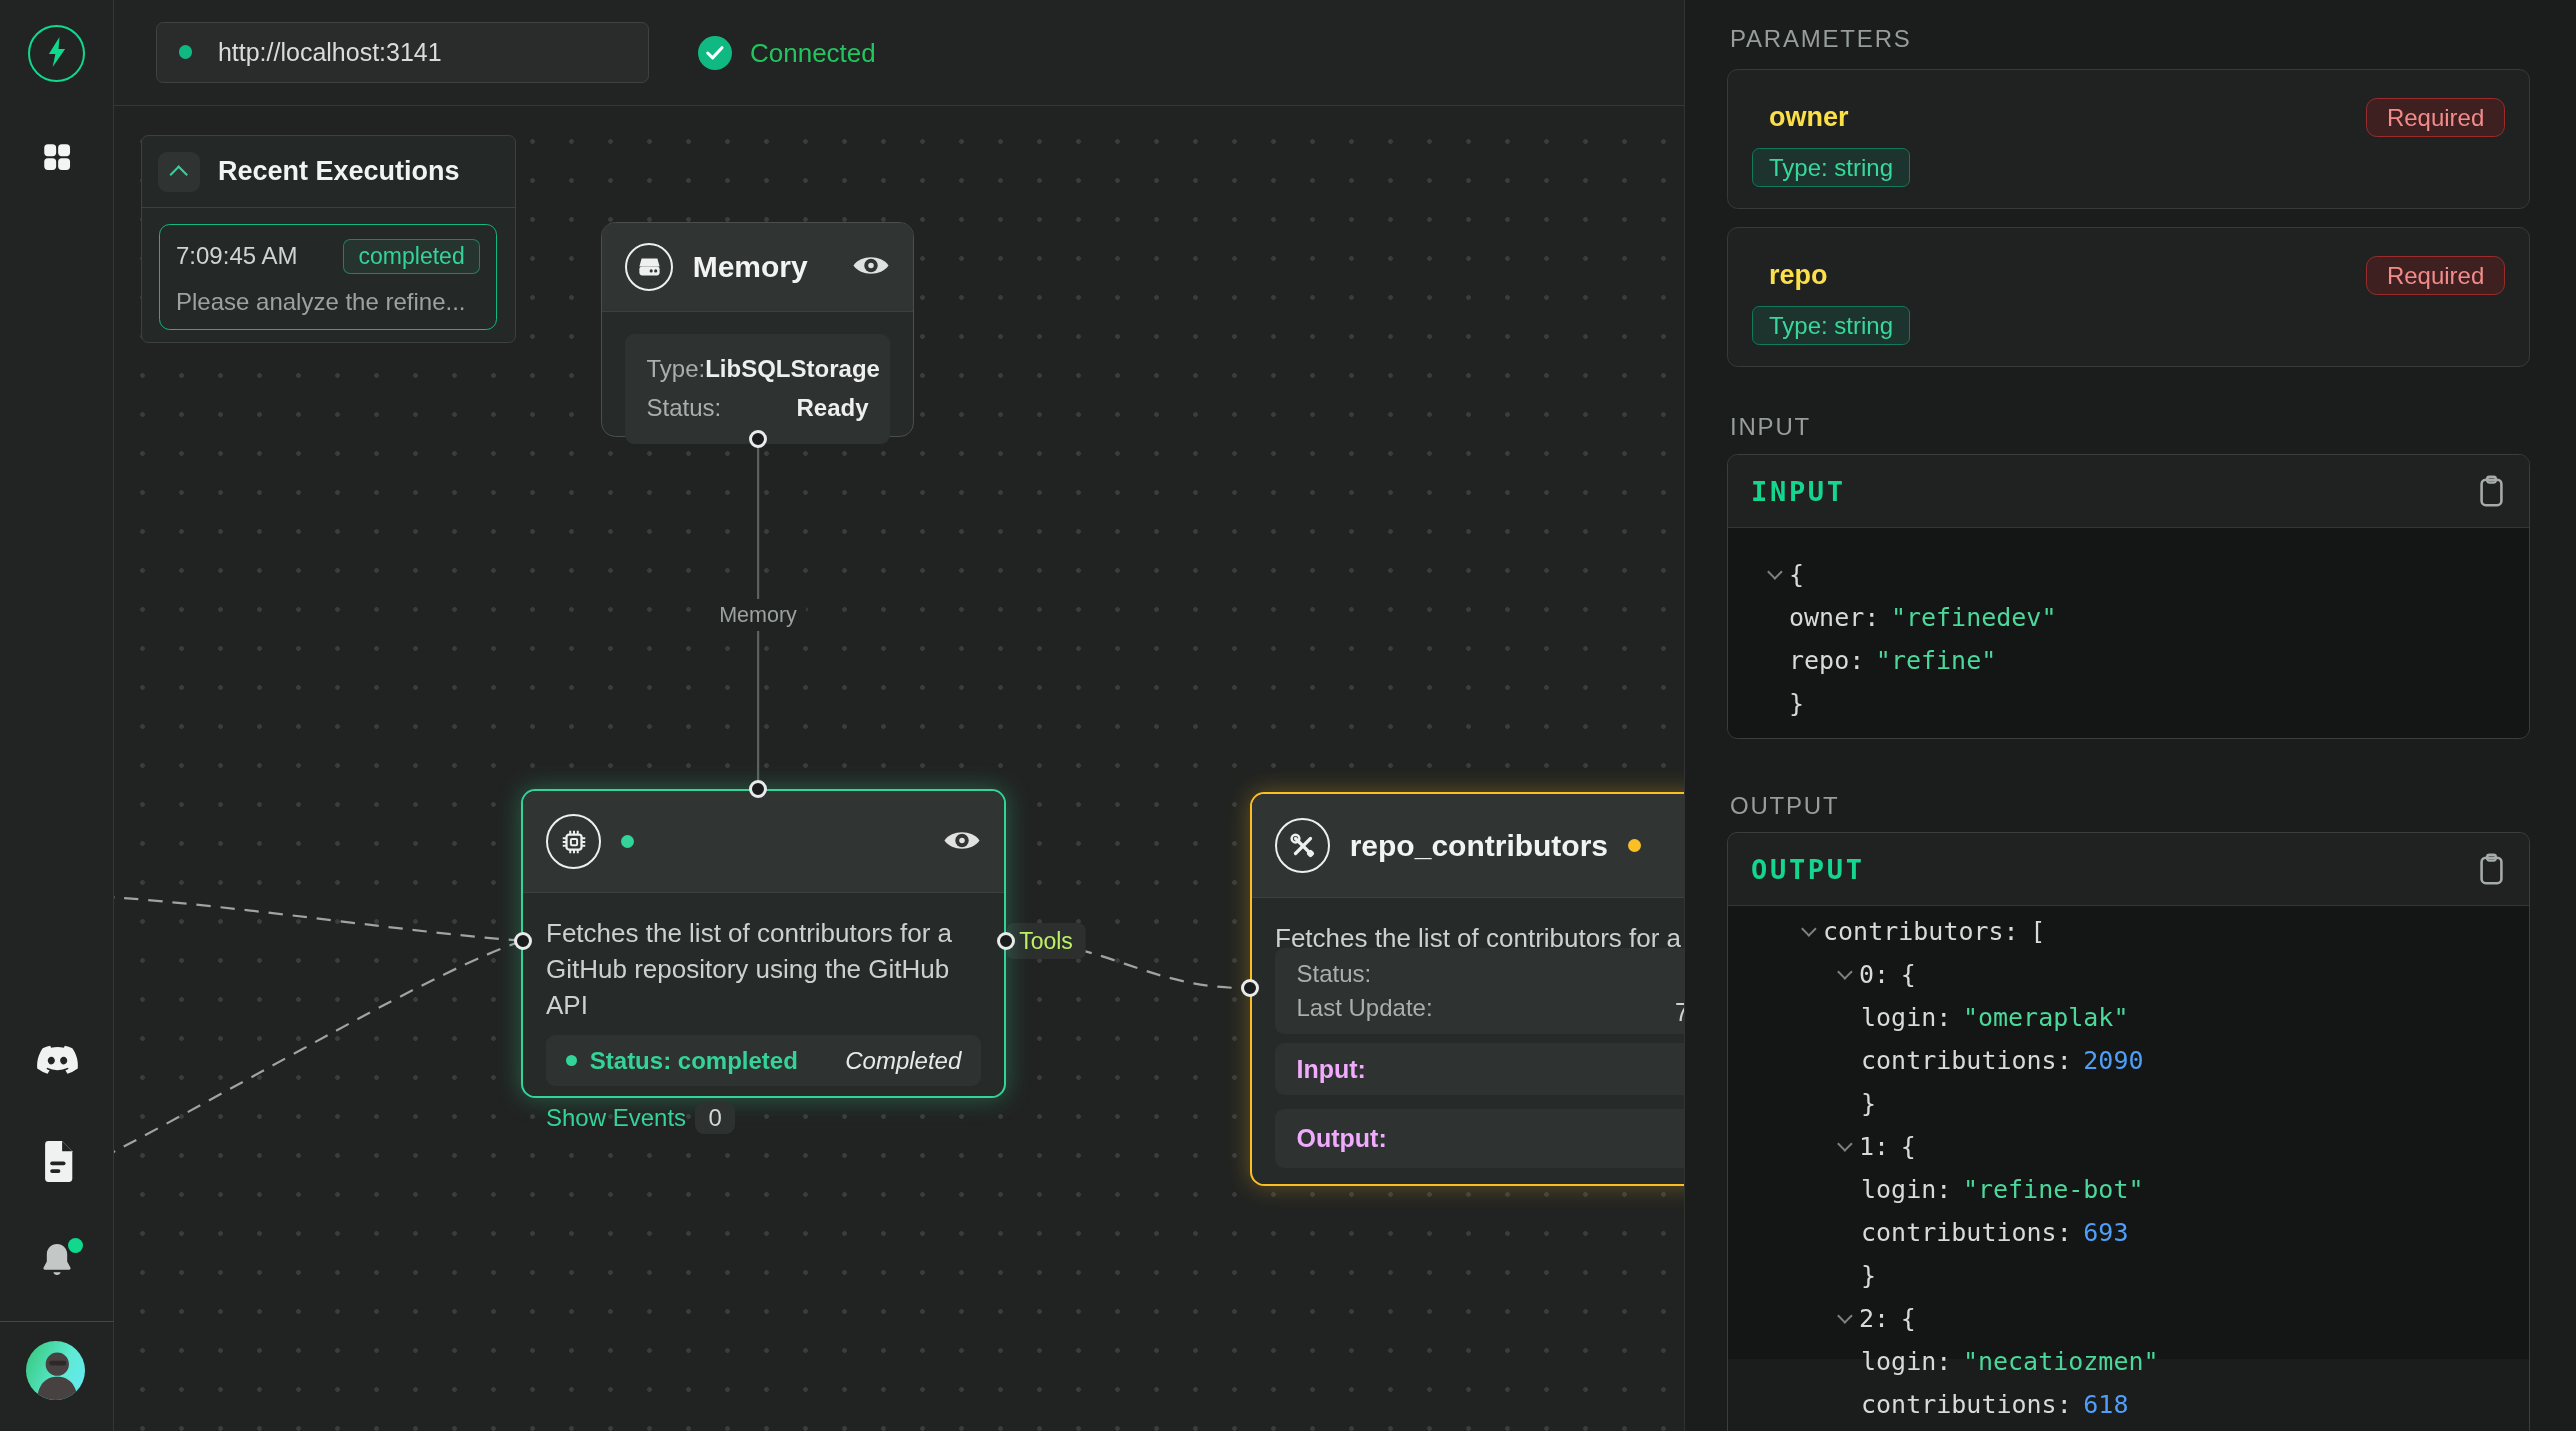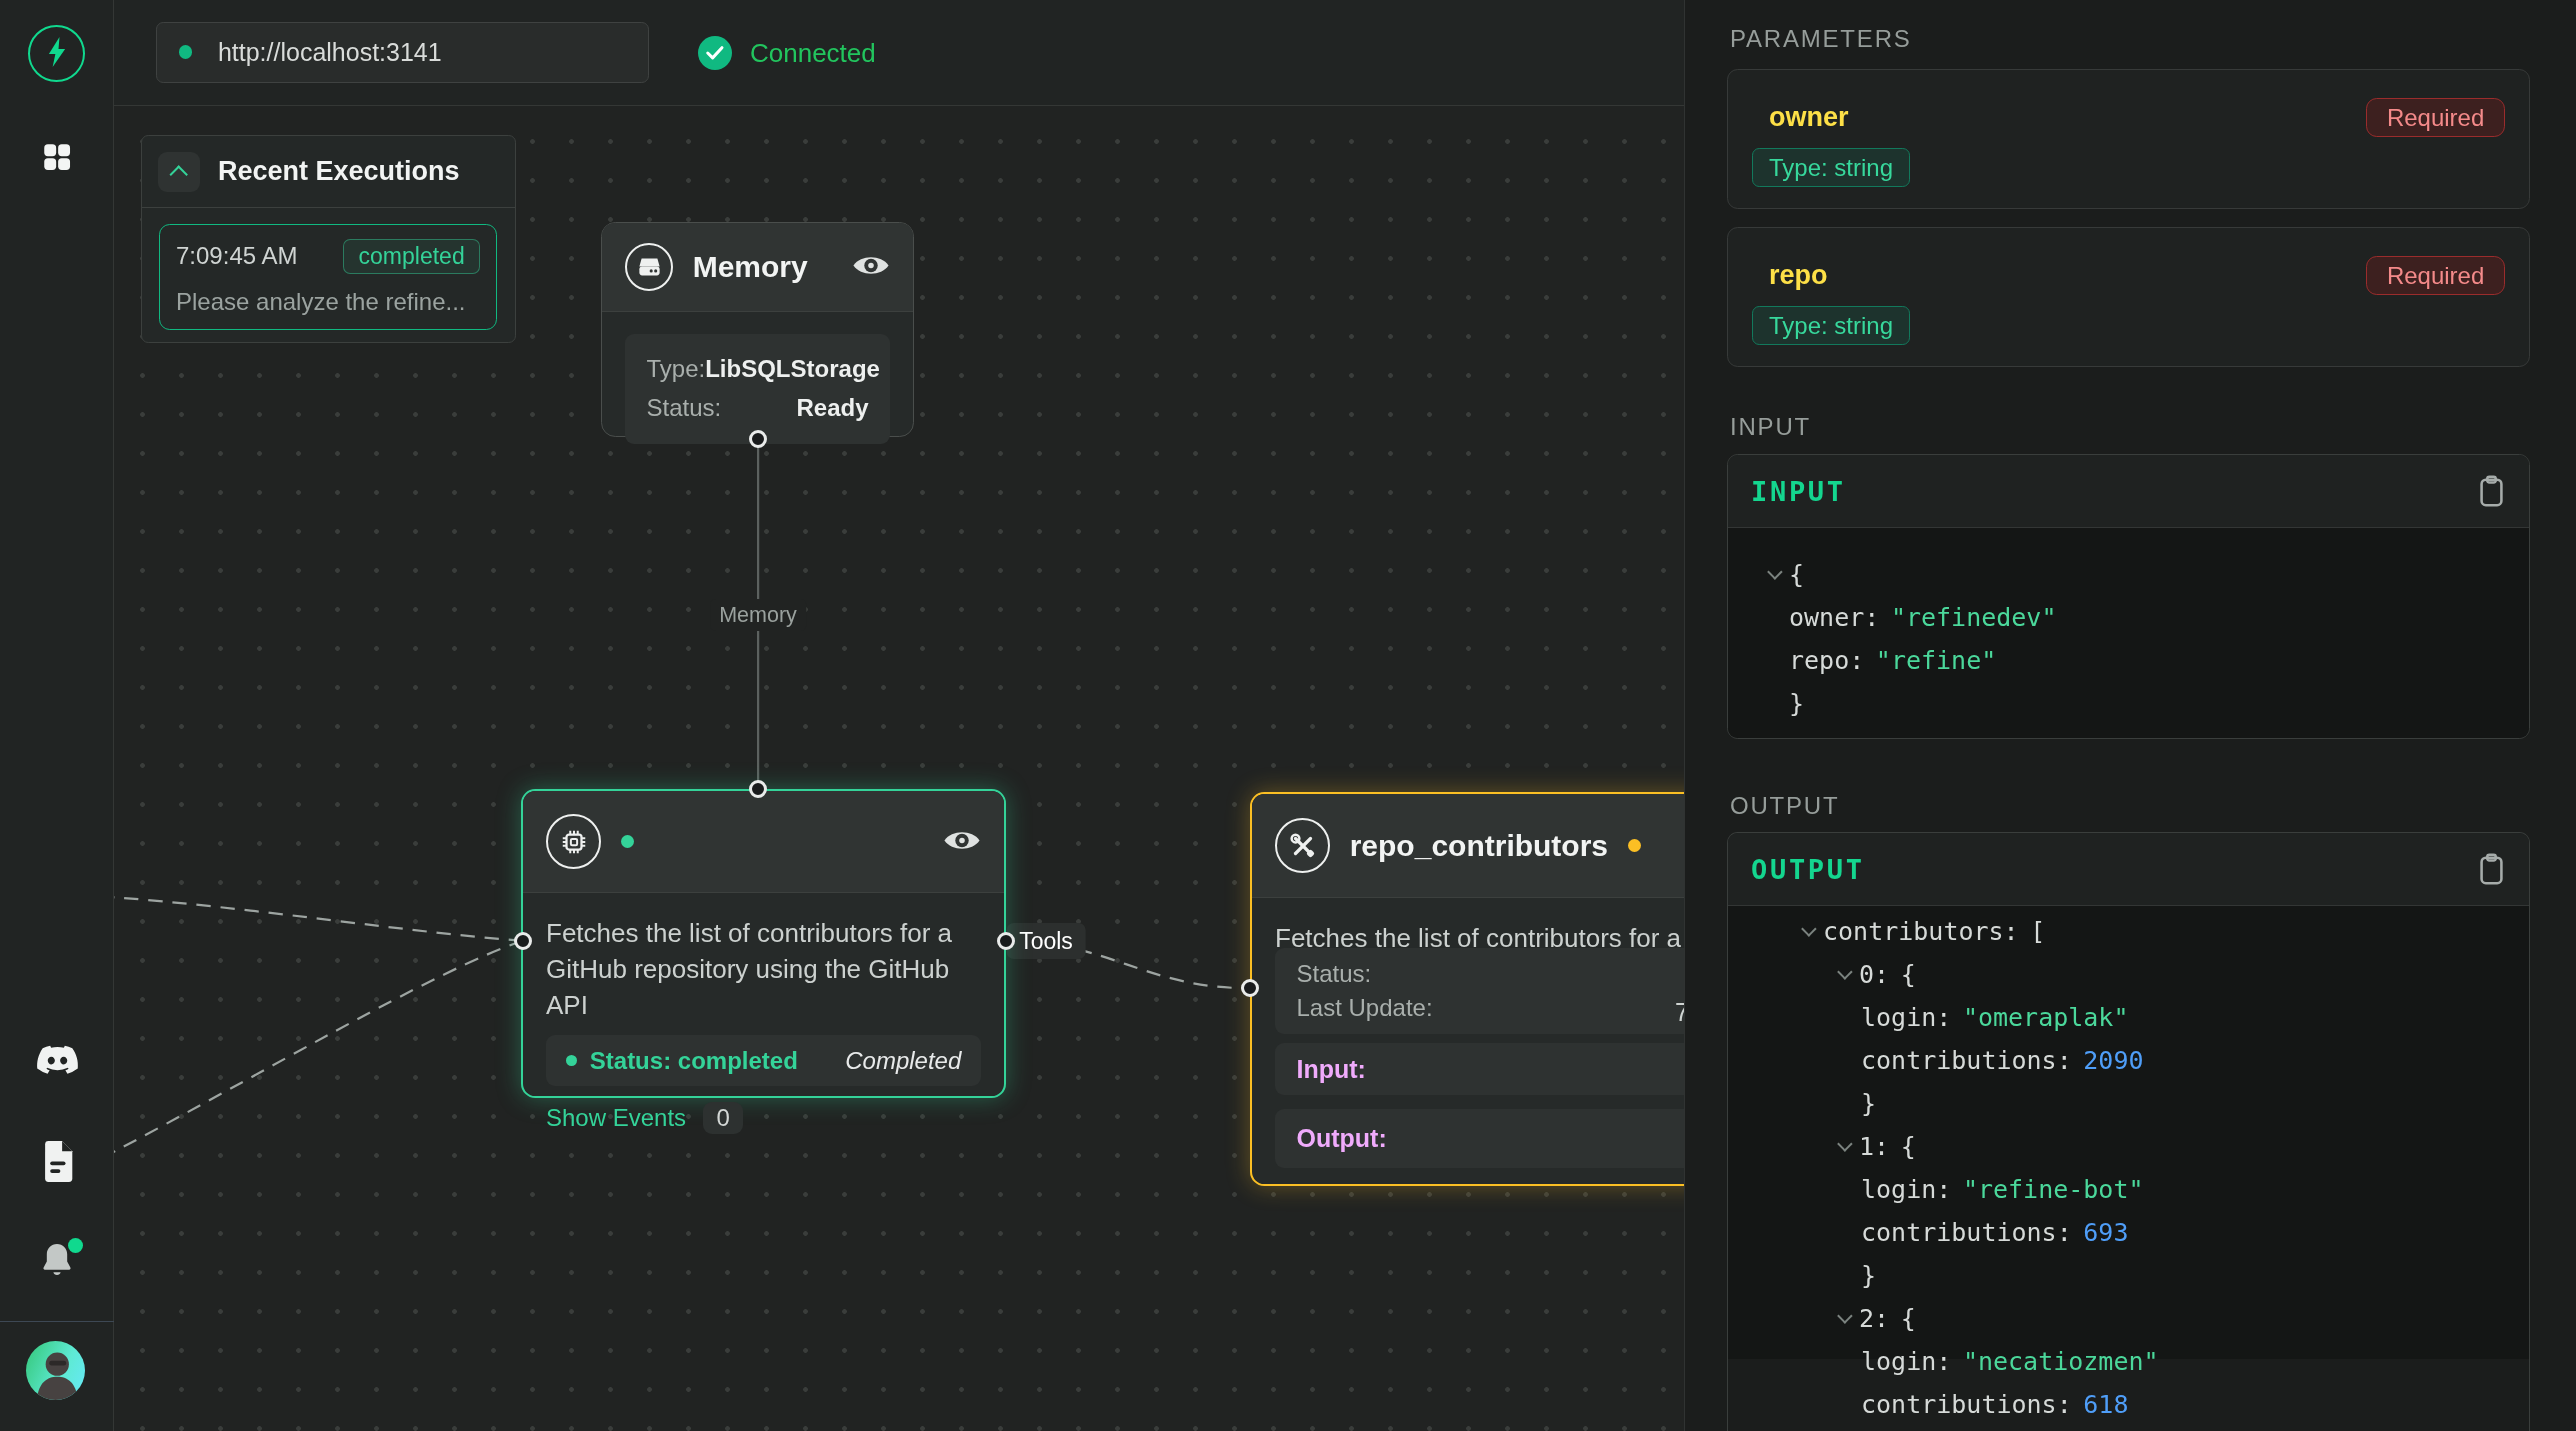--- a/index.html
+++ b/index.html
@@ -32,21 +32,21 @@
   
   .canvas{position:absolute;left:114px;top:106px;width:1570px;height:1326px;overflow:hidden;
           background-color:#212322;
           background-image:radial-gradient(circle,#3a3d3b 2.2px,transparent 2.3px);
           background-size:39px 39px;background-position:9px 16px;}
   .edges{position:absolute;left:0;top:0;z-index:1;}
   .e-solid{stroke:#5c615f;stroke-width:2.5;fill:none;}
   .e-dash{stroke:#9da4a1;stroke-width:2.5;fill:none;stroke-dasharray:16 11;}
   .edge-label{position:absolute;z-index:2;background:#212322;color:#9aa19e;font-size:21.5px;
               padding:3.6px 9px;border-radius:5.4px;transform:translate(-50%,-50%);}
-  .edge-label.box{background:#2c2f2e;color:#ffffff;font-size:23px;padding:4.5px 12.5px;border-radius:7.2px;}
+  .edge-label.box{background:#2c2f2e;color:#bef264;font-size:23px;padding:4.5px 12.5px;border-radius:7.2px;}
   .handle{position:absolute;width:18px;height:18px;border-radius:50%;background:#191b1c;
           border:3.1px solid #e9ebea;z-index:6;}
 
   
   .execpanel{position:absolute;left:27px;top:29px;width:375px;height:208px;background:#242827;
              border:0.9px solid #3c403e;border-radius:7.2px;z-index:5;}
   .exec-hd{height:72px;border-bottom:0.9px solid #3c403e;display:flex;align-items:center;padding:0 16px;gap:18px;}
   .chevbtn{width:42px;height:40px;background:#2f3332;border-radius:9px;display:flex;align-items:center;justify-content:center;}
   .chev-up{width:13.4px;height:13.4px;border-right:2.7px solid #34d399;border-bottom:2.7px solid #34d399;
            transform:rotate(-135deg) translate(-1.8px,-1.8px);}
@@ -81,21 +81,21 @@
   .node-cf .node-hd{height:102px;}
   .node-cf .node-title{font-size:30px;}
   .gdot{width:13.4px;height:13.4px;border-radius:50%;background:#34d399;flex:0 0 auto;}
   .ydot{width:13.4px;height:13.4px;border-radius:50%;background:#fbbf24;flex:0 0 auto;}
   .desc{font-size:26px;line-height:36px;color:#ccd1cf;}
   .statusbox{margin-top:12.5px;background:#2e3231;border-radius:9px;height:51px;padding:0 19.7px;
              display:flex;align-items:center;justify-content:space-between;}
   .st-left{display:flex;align-items:center;gap:12.5px;font-size:24px;color:#34d399;font-weight:bold;}
   .st-left .gdot{width:11.6px;height:11.6px;}
   .st-right{font-size:24px;font-style:italic;color:#e8eaea;}
-  .showev{margin-top:16px;display:flex;align-items:center;gap:17px;}
+  .showev{margin-top:16px;display:flex;align-items:center;gap:9px;}
   .showev .lnk{font-size:24px;color:#34d399;}
   .showev .cnt{font-size:24px;color:#d3d7d5;background:#2d3130;border-radius:9px;padding:1.8px 13.4px;}
 
   .node-repo{left:1136px;top:686px;width:590px;height:394px;border:2.2px solid #fbbf24;
              box-shadow:0 0 25px rgba(251,191,36,.32);}
   .node-repo .node-hd{height:104px;}
   .node-repo .node-title{font-size:30px;}
   .node-repo .desc{white-space:nowrap;overflow:hidden;}
   .repo-status{position:absolute;left:23px;top:154px;width:544px;height:86px;background:#2e3231;
                border-radius:9px;padding:9px 21.5px;}

